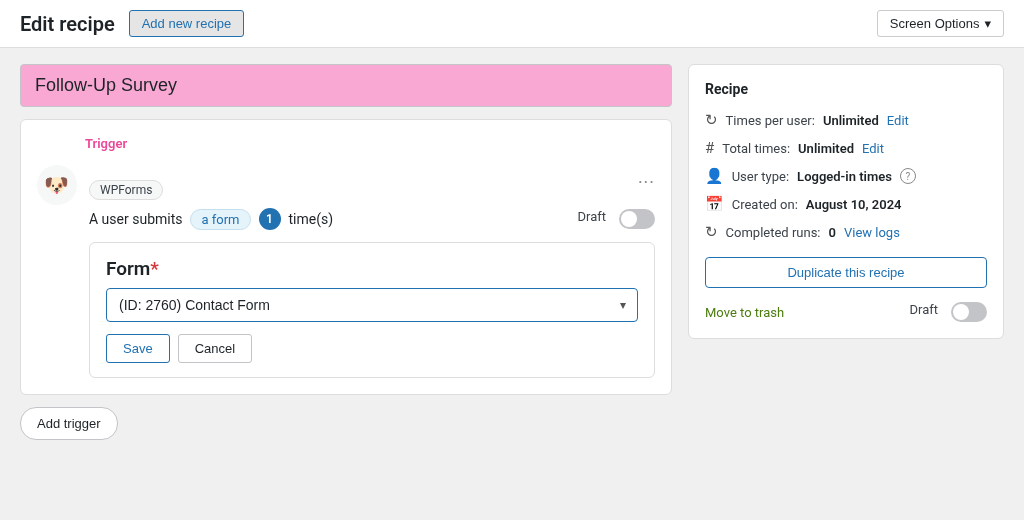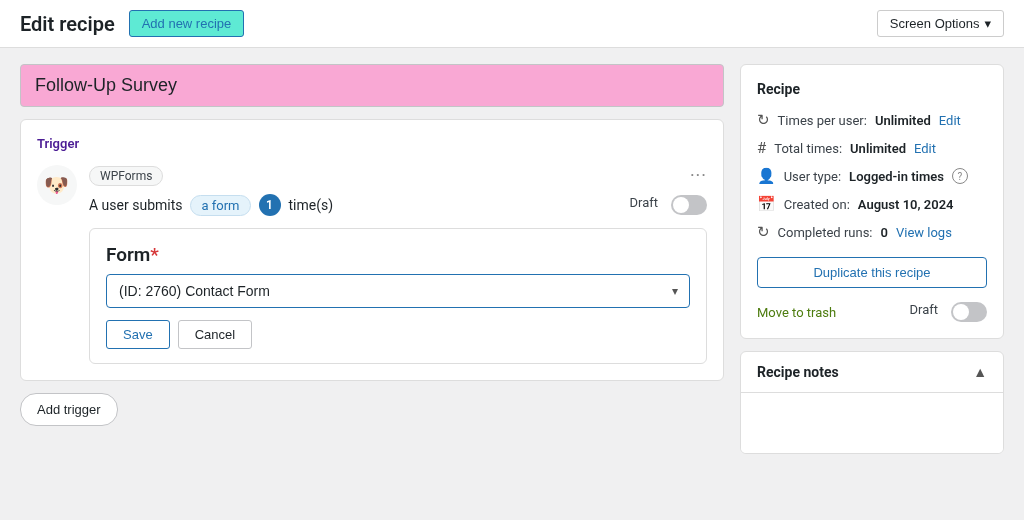--- a/index.html
+++ b/index.html
@@ -30,21 +30,21 @@
 
     .page-title {
       font-size: 20px;
       font-weight: 600;
       color: #1d2327;
     }
 
     .add-new-btn {
       border: 1px solid #2271b1;
       color: #2271b1;
-      background: #5eead4;
+      background: #e5e5e5;
       padding: 5px 12px;
       border-radius: 3px;
       cursor: pointer;
       font-size: 13px;
     }
 
     .screen-options-btn {
       display: flex;
       align-items: center;
       gap: 5px;
@@ -85,22 +85,23 @@
     .trigger-section {
       background: #fff;
       border: 1px solid #ddd;
       border-radius: 6px;
       padding: 16px;
     }
 
     .trigger-label {
       font-size: 13px;
       font-weight: 600;
-      color: #4c1d95;
+      color: #ec4899;
       margin-bottom: 14px;
+      margin-left: 48px;
     }
 
     .trigger-row {
       display: flex;
       align-items: flex-start;
       gap: 12px;
     }
 
     .trigger-icon {
       width: 40px;
@@ -122,20 +123,21 @@
       display: flex;
       align-items: center;
       justify-content: space-between;
       margin-bottom: 8px;
     }
 
     .trigger-top-left {
       display: flex;
       align-items: center;
       gap: 10px;
+      margin-top: 15px;
     }
 
     .wp-forms-badge {
       background: #f6f7f7;
       border: 1px solid #ddd;
       border-radius: 20px;
       padding: 2px 10px;
       font-size: 12px;
       color: #3c434a;
     }
@@ -285,21 +287,21 @@
       color: #1d2327;
       padding: 8px 16px;
       border-radius: 16px;
       cursor: pointer;
       font-size: 13px;
       align-self: flex-start;
     }
 
     
     .right-panel {
-      width: 264px;
+      width: 316px;
       display: flex;
       flex-direction: column;
       gap: 12px;
     }
 
     .recipe-meta-box {
       background: #fff;
       border: 1px solid #ddd;
       border-radius: 6px;
       padding: 16px;
@@ -532,23 +534,16 @@
       
       <div class="trash-draft-row">
         <a class="trash-link">Move to trash</a>
         <div class="draft-toggle-row">
           <span>Draft</span>
           <div class="toggle-switch"></div>
         </div>
       </div>
     </div>
 
-    <div class="recipe-notes-box">
-      <div class="notes-header">
-        <span class="notes-title">Recipe notes</span>
-        <span class="notes-chevron">▲</span>
-      </div>
-      <div class="notes-body"></div>
-    </div>
 
   </div>
 
 </div>
 
 </body></html>

